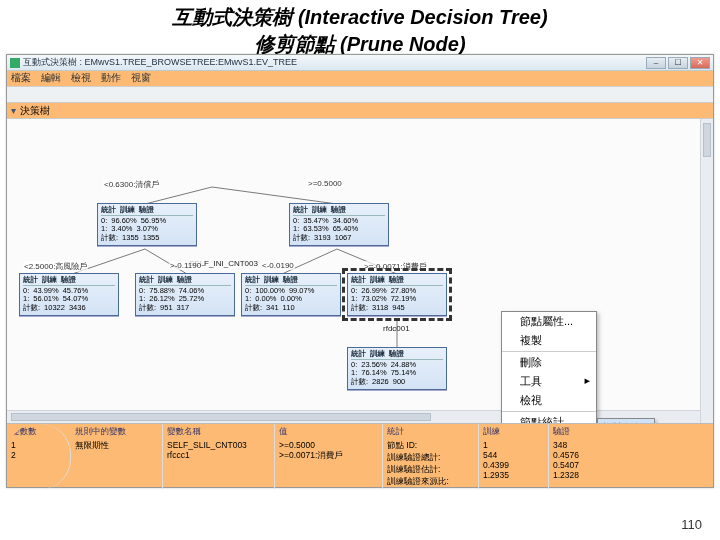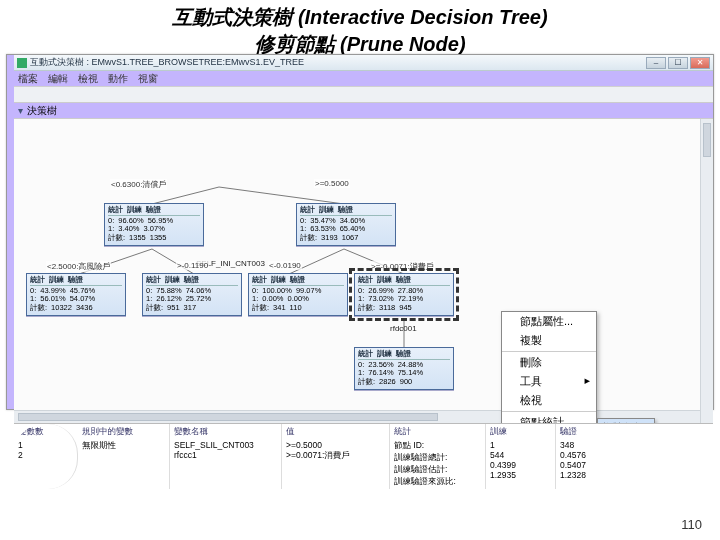--- a/index.html
+++ b/index.html
@@ -1,25 +1,25 @@
 <!DOCTYPE html>
 <html><head>
 <meta charset="utf-8">
 <style>
   * { box-sizing: border-box; margin: 0; padding: 0; }
   body { font-family: "Microsoft JhengHei", Arial, sans-serif; font-size: 10px; background: #fff; width: 720px; height: 540px; overflow: hidden; position: relative; }
   .slide-title { text-align: center; font-weight: bold; font-size: 20px; padding: 4px 0 0 0; font-style: italic; }
   .slide-title .line2 { display: block; }
-  .app-window { position: absolute; top: 54px; left: 6px; right: 6px; height: 356px; background: #c4b5fd; border: 1px solid #999; box-shadow: 0 0 2px rgba(0,0,0,.2); padding-left: 7px; }
+  .app-window { position: absolute; top: 54px; left: 6px; right: 6px; height: 434px; background: #fdba74; border: 1px solid #999; box-shadow: 0 0 2px rgba(0,0,0,.2); }
   .titlebar { height: 16px; background: linear-gradient(#f4f8fb,#dce7f0); border-bottom: 1px solid #bcc; display: flex; align-items: center; padding: 0 3px; font-size: 9px; color: #234; }
   .titlebar .icon { width: 10px; height: 10px; background: #3a6; margin-right: 3px; }
   .win-btns { margin-left: auto; display: flex; gap: 2px; }
   .win-btn { width: 20px; height: 12px; background: linear-gradient(#e8eef3,#c6d3dd); border: 1px solid #9ab; font-size: 8px; text-align: center; line-height: 10px; }
   .win-btn.close { background: linear-gradient(#f29a8e,#d86b5a); color: #fff; }
-  .menubar { height: 16px; display: flex; align-items: center; padding: 0 4px; gap: 10px; font-size: 10px; color: #333; border-bottom: 1px solid #d0d0d0; }
+  .menubar { height: 16px; display: flex; padding: 0 4px; gap: 10px; font-size: 10px; color: #333; border-bottom: 1px solid #d0d0d0; }
   .toolbar { height: 16px; background: #eef1f4; border-bottom: 1px solid #ccc; }
   .breadcrumb { height: 16px; display: flex; align-items: center; padding: 0 4px; font-size: 10px; border-bottom: 1px solid #ccc; }
   .breadcrumb .caret { margin-right: 4px; color: #457; }
   .canvas-wrap { position: relative; height: 304px; background: #fbfbfb; overflow: hidden; }
   .scrollbar-r { position: absolute; right: 0; top: 0; bottom: 0; width: 13px; background: #e9edf1; border-left: 1px solid #cfd5da; }
   .scrollbar-r .thumb { position: absolute; top: 4px; left: 2px; right: 2px; height: 34px; background: #cfd6de; border: 1px solid #b7c1cb; }
   .scrollbar-b { position: absolute; left: 0; right: 13px; bottom: 0; height: 13px; background: #e9edf1; border-top: 1px solid #cfd5da; }
   .scrollbar-b .thumb { position: absolute; left: 4px; top: 2px; bottom: 2px; width: 420px; background: #cfd6de; border: 1px solid #b7c1cb; }
   svg.tree { position: absolute; left: 0; top: 0; width: 100%; height: 100%; }
   .node { position: absolute; border: 1px solid #4a6a9a; background: linear-gradient(#e8f0fa,#d3e3f5); font-size: 7.5px; line-height: 1.15; padding: 2px 3px; box-shadow: 0 1px 0 #aac; }
@@ -78,21 +78,21 @@
           <path d="M138 130 L180 155"></path>
         <path d="M330 130 L275 155"></path>
           <path d="M330 130 L390 155"></path>
         <path d="M390 200 L390 230"></path>
       </g>
     </svg>
 
     <div class="edge-label" style="left:96px;top:60px;">&lt;0.6300:清償戶</div>
     <div class="edge-label" style="left:300px;top:60px;">&gt;=0.5000</div>
     <div class="split-label" style="left:182px;top:140px;">SELF_INI_CNT003</div>
-    <div class="edge-label" style="left:32px;top:142px;">&lt;2.5000:高風險戶</div>
+    <div class="edge-label" style="left:16px;top:142px;">&lt;2.5000:高風險戶</div>
     <div class="edge-label" style="left:162px;top:142px;">&gt;-0.1190</div>
     <div class="edge-label" style="left:254px;top:142px;">&lt;-0.0190</div>
     <div class="edge-label" style="left:356px;top:142px;">&gt;=-0.0071:消費戶</div>
     <div class="split-label" style="left:376px;top:205px;">rfdc001</div>
 
     <div class="node" style="left:90px;top:84px;width:100px;">
       <div class="row hdr">
           <span>統計</span>
           <span>訓練</span>
           <span>驗證</span>

